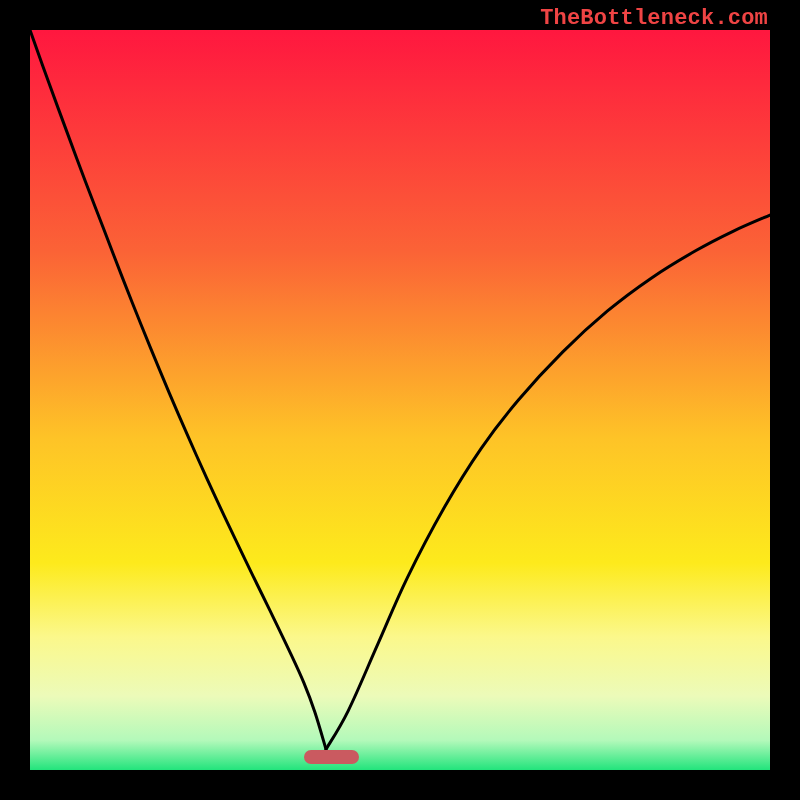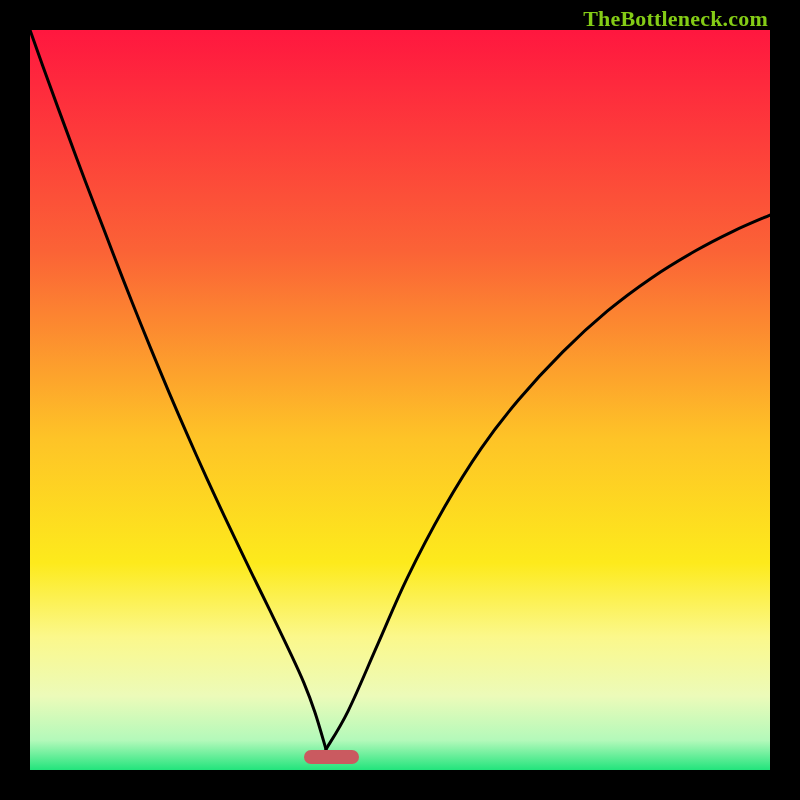--- a/index.html
+++ b/index.html
@@ -22,24 +22,24 @@
     position: absolute;
     left: 0;
     top: 0;
     width: 740px;
     height: 740px;
   }
   .watermark {
     position: absolute;
     top: 6px;
     right: 32px;
-    font-family: Liberation Serif, serif;
+    font-family: Liberation Mono, monospace;
     font-size: 22px;
     font-weight: 600;
-    color: #84cc16;
+    color: #ef4444;
     letter-spacing: 0.2px;
     pointer-events: none;
   }
   .marker {
     position: absolute;
     height: 14px;
     border-radius: 7px;
     background: #ca5a60;
   }
   svg.curves {

